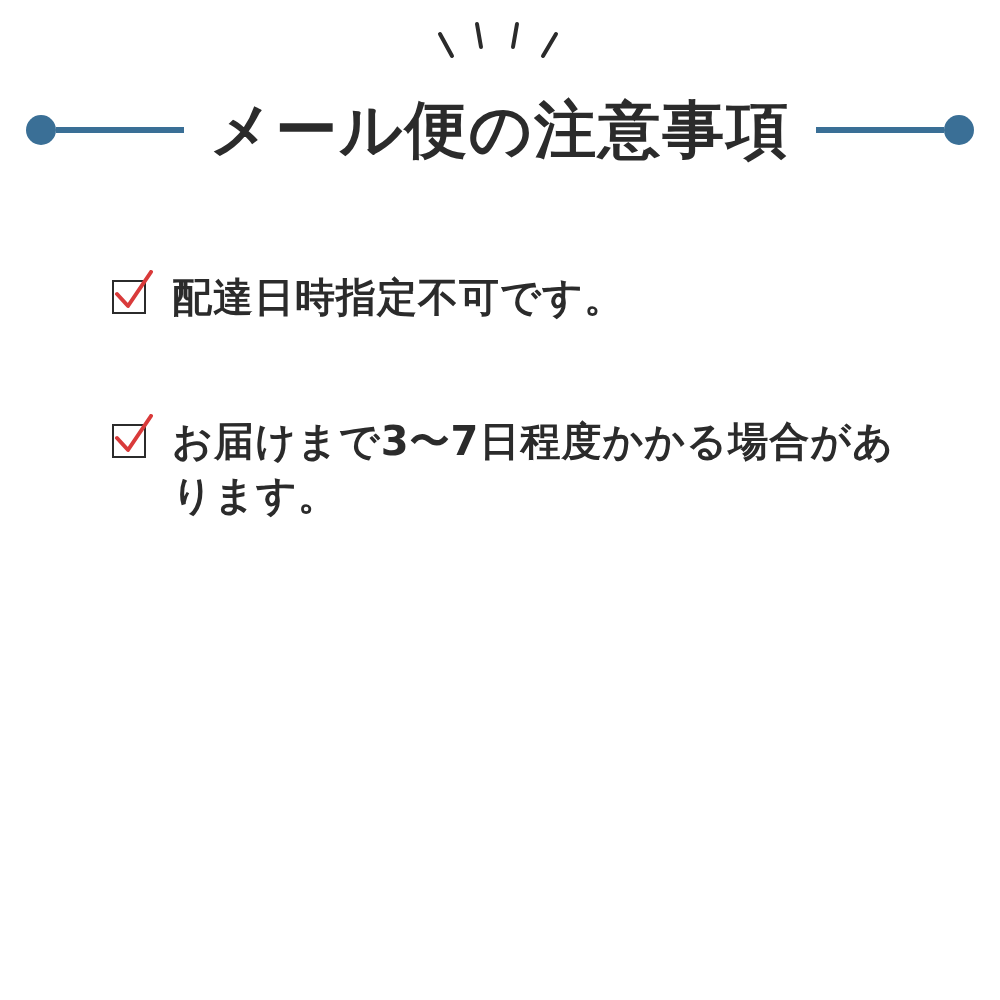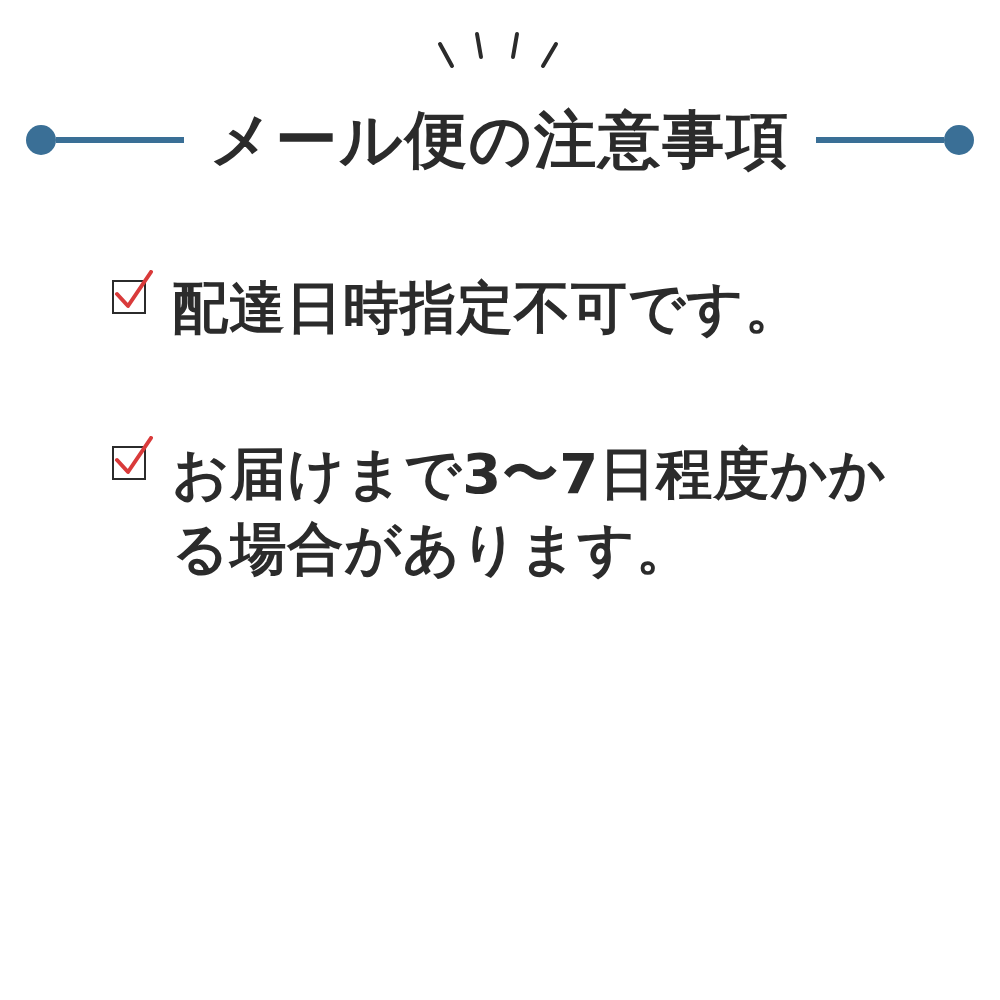--- a/index.html
+++ b/index.html
@@ -17,21 +17,21 @@
   .page {
     position: relative;
     width: 1000px;
     height: 1000px;
     box-sizing: border-box;
   }
 
   
   .header {
     position: absolute;
-    top: 30px;
+    top: 20px;
     left: 0;
     width: 928px;
     height: 160px;
   }
 
   .sparkle {
     position: absolute;
     top: 0;
     left: 0;
     width: 1000px;
@@ -109,21 +109,21 @@
   }
   .check-box .tick {
     position: absolute;
     left: -1px;
     top: -10px;
     width: 44px;
     height: 48px;
   }
 
   .notice-text {
-    font-size: 56px;
+    font-size: 40px;
     font-weight: 700;
     color: #2b2b2b;
     line-height: 1.35;
     letter-spacing: 1px;
   }
 </style>
 </head>
 <body>
 
 <div class="page">

